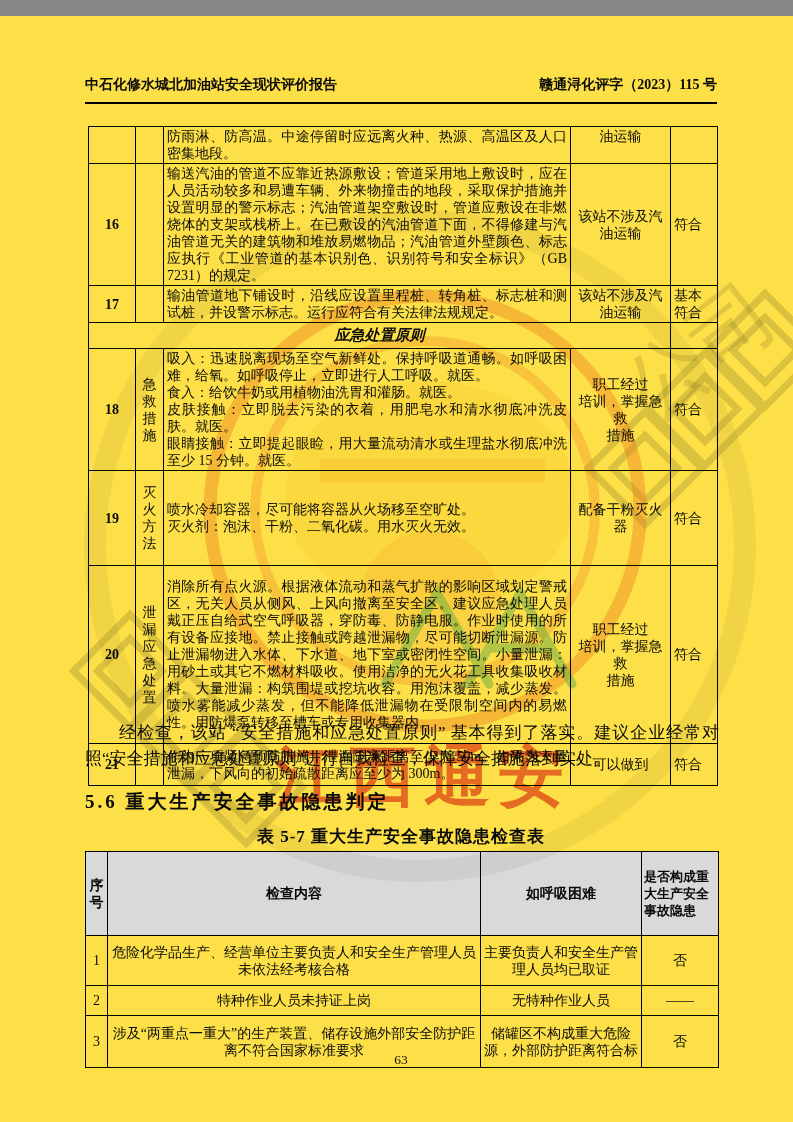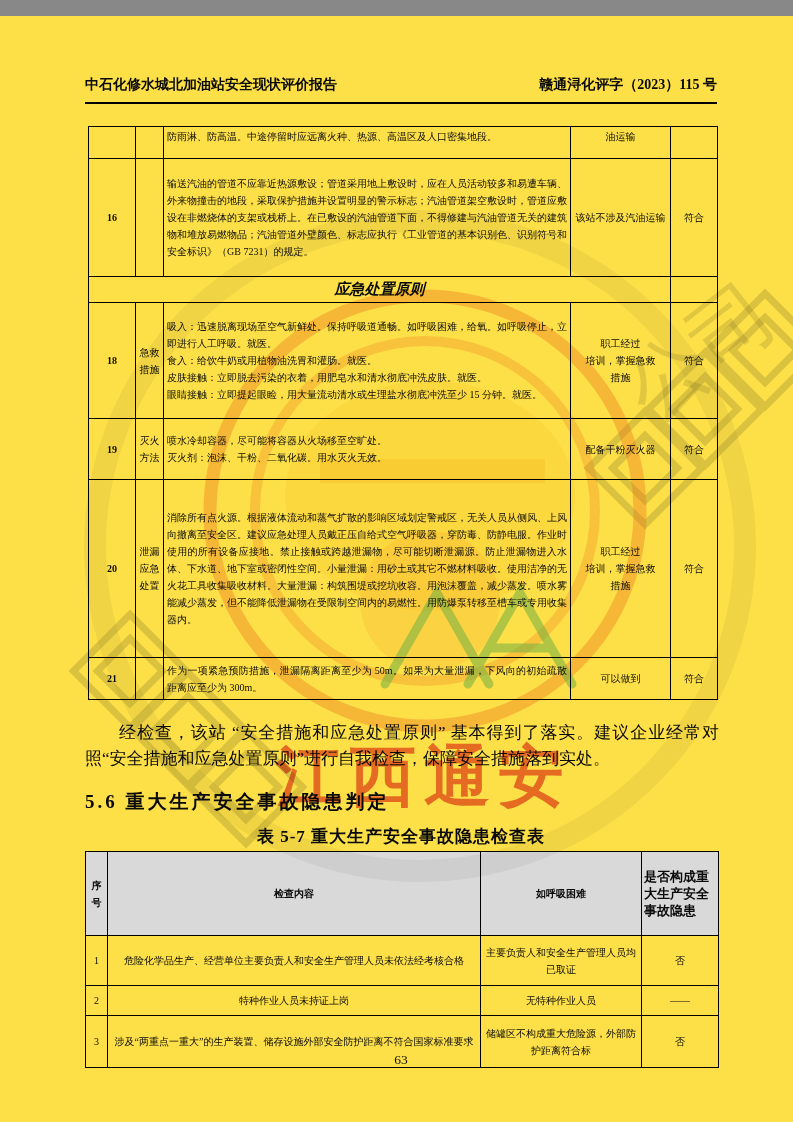--- a/index.html
+++ b/index.html
@@ -7,27 +7,27 @@
     position:relative;width:793px;height:1122px;margin:16px auto;background:#fde047;
     font-family:"Liberation Serif","DejaVu Serif",serif;color:#0a0a0a;overflow:hidden;
   }
   
   .doc-header{position:absolute;top:60px;left:85px;width:632px;font-size:14px;}
   .doc-header .hl{float:left;font-weight:600;}
   .doc-header .hr{float:right;font-weight:600;}
   .header-rule{position:absolute;top:86px;left:85px;width:632px;height:2px;background:#000;}
   
   table{border-collapse:collapse;table-layout:fixed;}
-  td{border:1.5px solid #000;overflow:hidden;font-size:10px;line-height:17px;padding:1px 3px;}
+  td{border:1.5px solid #000;overflow:hidden;font-size:14px;line-height:17px;padding:1px 3px;}
   .main-table{position:absolute;left:88px;top:110px;width:629px;}
   .main-table .c-no{text-align:center;vertical-align:middle;font-weight:600;}
   .main-table .c-label{text-align:center;vertical-align:middle;padding:13px 0;}
   .main-table .c-content{text-align:justify;vertical-align:middle;white-space:pre-line;}
   .main-table .c-sit{text-align:center;vertical-align:middle;white-space:pre-line;}
-  .main-table .c-con{text-align:center;vertical-align:middle;}
+  .main-table .c-con{vertical-align:middle;}
   .main-table .va-top{vertical-align:top;}
   .main-table .section-band{text-align:center;vertical-align:middle;font-weight:600;font-size:15px;}
   .r0{height:32px;} .r16{height:118px;} .r17{height:36px;} .rsec{height:26px;font-style:italic;}
   .r18{height:116px;} .r19{height:42px;} .r20{height:178px;} .r21{height:42px;}
   
   .body-par{position:absolute;left:85px;top:704px;width:634px;font-size:17px;line-height:26px;
     text-indent:2em;text-align:justify;}
   .sec-heading{position:absolute;left:85px;top:773px;font-size:19px;font-weight:bold;letter-spacing:3px;}
   .tbl-caption{position:absolute;left:85px;top:809px;width:632px;text-align:center;
     font-size:17px;font-weight:bold;letter-spacing:1px;}
@@ -71,20 +71,27 @@
       <td class="c-content va-top">防雨淋、防高温。中途停留时应远离火种、热源、高温区及人口密集地段。</td>
       <td class="c-sit va-top">油运输</td>
       <td class="c-con"></td>
     </tr>
     <tr class="r16">
       <td class="c-no">16</td>
       <td class="c-label"></td>
       <td class="c-content">输送汽油的管道不应靠近热源敷设；管道采用地上敷设时，应在人员活动较多和易遭车辆、外来物撞击的地段，采取保护措施并设置明显的警示标志；汽油管道架空敷设时，管道应敷设在非燃烧体的支架或栈桥上。在已敷设的汽油管道下面，不得修建与汽油管道无关的建筑物和堆放易燃物品；汽油管道外壁颜色、标志应执行《工业管道的基本识别色、识别符号和安全标识》（GB 7231）的规定。</td>
       <td class="c-sit">该站不涉及汽油运输</td>
       <td class="c-con">符合</td>
+    </tr>
+    <tr class="r17">
+      <td class="c-no">17</td>
+      <td class="c-label"></td>
+      <td class="c-content">输油管道地下铺设时，沿线应设置里程桩、转角桩、标志桩和测试桩，并设警示标志。运行应符合有关法律法规规定。</td>
+      <td class="c-sit">该站不涉及汽油运输</td>
+      <td class="c-con">基本符合</td>
     </tr>
     <tr class="rsec">
       <td class="section-band" colspan="4">应急处置原则</td>
       <td class="c-con"></td>
     </tr>
     <tr class="r18">
       <td class="c-no">18</td>
       <td class="c-label">急救措施</td>
       <td class="c-content">吸入：迅速脱离现场至空气新鲜处。保持呼吸道通畅。如呼吸困难，给氧。如呼吸停止，立即进行人工呼吸。就医。
 食入：给饮牛奶或用植物油洗胃和灌肠。就医。

